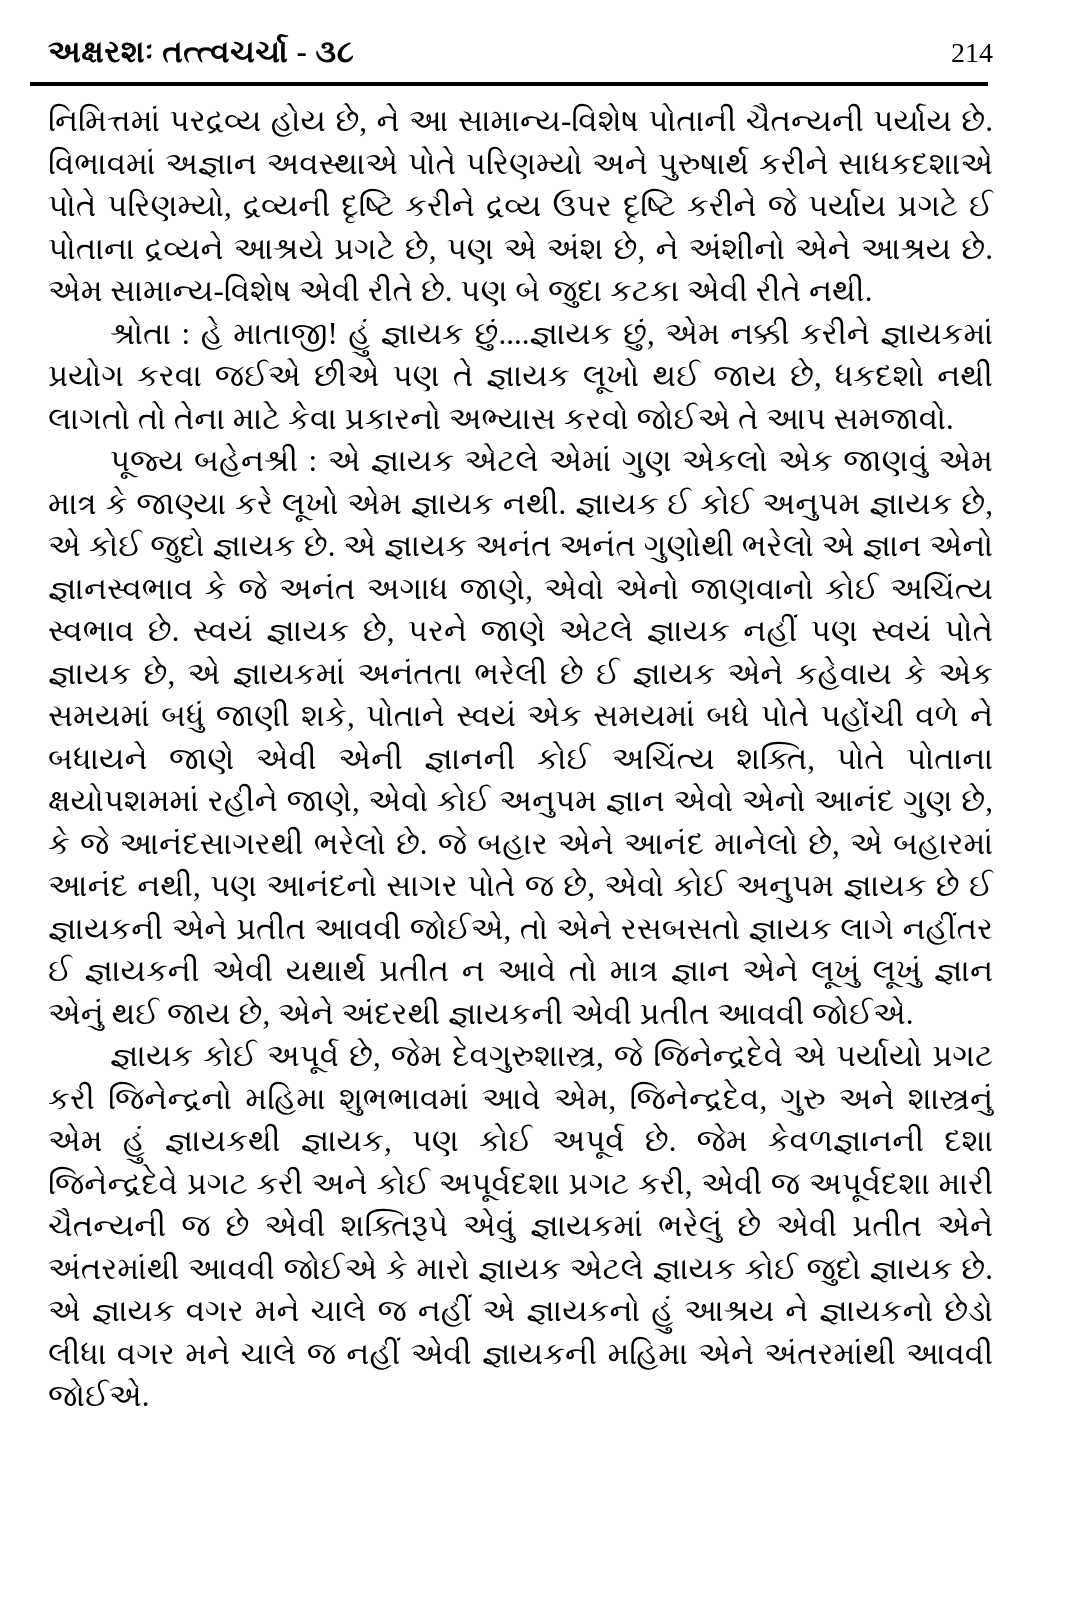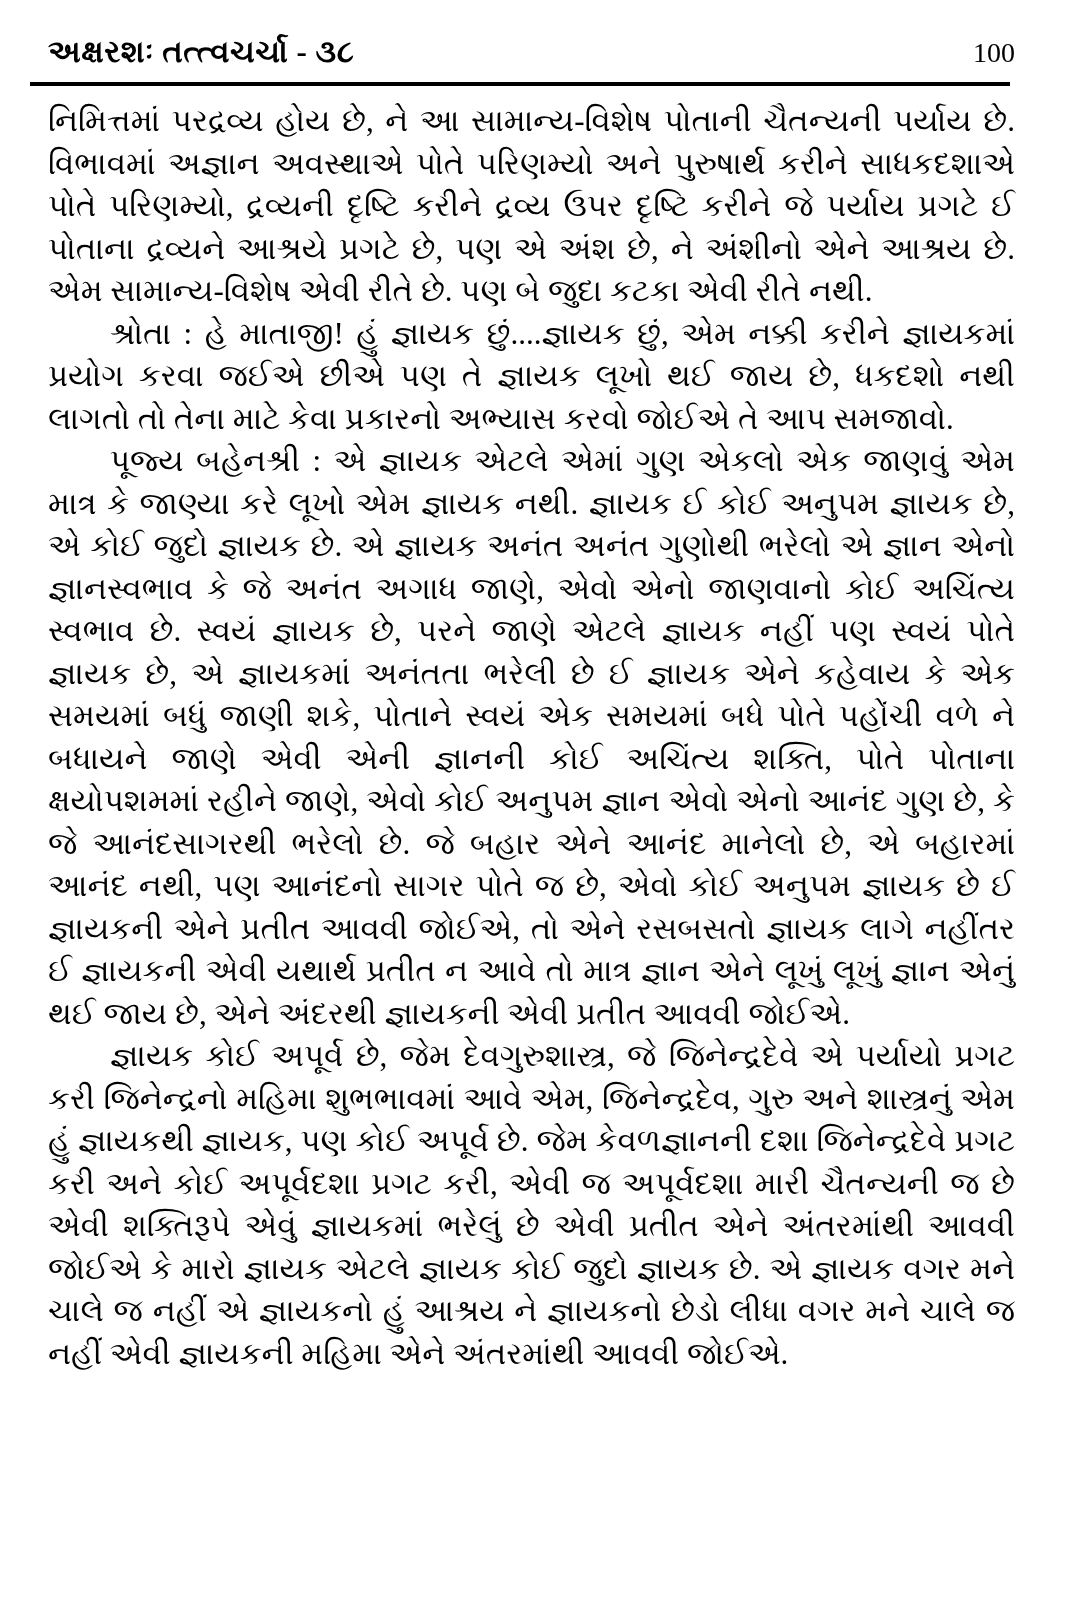--- a/index.html
+++ b/index.html
@@ -12,21 +12,21 @@
     width: 1091px;
     height: 1604px;
     background: #ffffff;
     color: #000000;
     font-family: "Liberation Serif", "DejaVu Serif", serif;
     overflow: hidden;
     box-sizing: border-box;
   }
   .inner {
     box-sizing: border-box;
-    padding: 34px 76px 0 48px; 
+    padding: 34px 98px 0 48px; 
     width: 100%;
   }
   .header-row {
     display: flex;
     justify-content: space-between;
     align-items: baseline;
   }
   .doc-title {
     font-size: 31px;
     font-weight: bold;
@@ -66,21 +66,21 @@
   }
 </style>
 </head>
 <body>
 
 <div class="page">
   <div class="inner">
 
     <div class="header-row">
       <span class="doc-title">અક્ષરશઃ તત્ત્વચર્ચા - ૩૮</span>
-      <span class="page-number">100</span>
+      <span class="page-number">214</span>
     </div>
 
     <div class="header-rule"></div>
 
     <div class="body-text">
 
       <p class="continuation">
         <span class="speaker"></span><span>નિમિત્તમાં પરદ્રવ્ય હોય છે, ને આ સામાન્ય-વિશેષ પોતાની ચૈતન્યની પર્યાય છે. વિભાવમાં અજ્ઞાન અવસ્થાએ પોતે પરિણમ્યો અને પુરુષાર્થ કરીને સાધકદશાએ પોતે પરિણમ્યો, દ્રવ્યની દૃષ્ટિ કરીને દ્રવ્ય ઉપર દૃષ્ટિ કરીને જે પર્યાય પ્રગટે ઈ પોતાના દ્રવ્યને આશ્રયે પ્રગટે છે, પણ એ અંશ છે, ને અંશીનો એને આશ્રય છે. એમ સામાન્ય-વિશેષ એવી રીતે છે. પણ બે જુદા કટકા એવી રીતે નથી.</span>
       </p>
 

